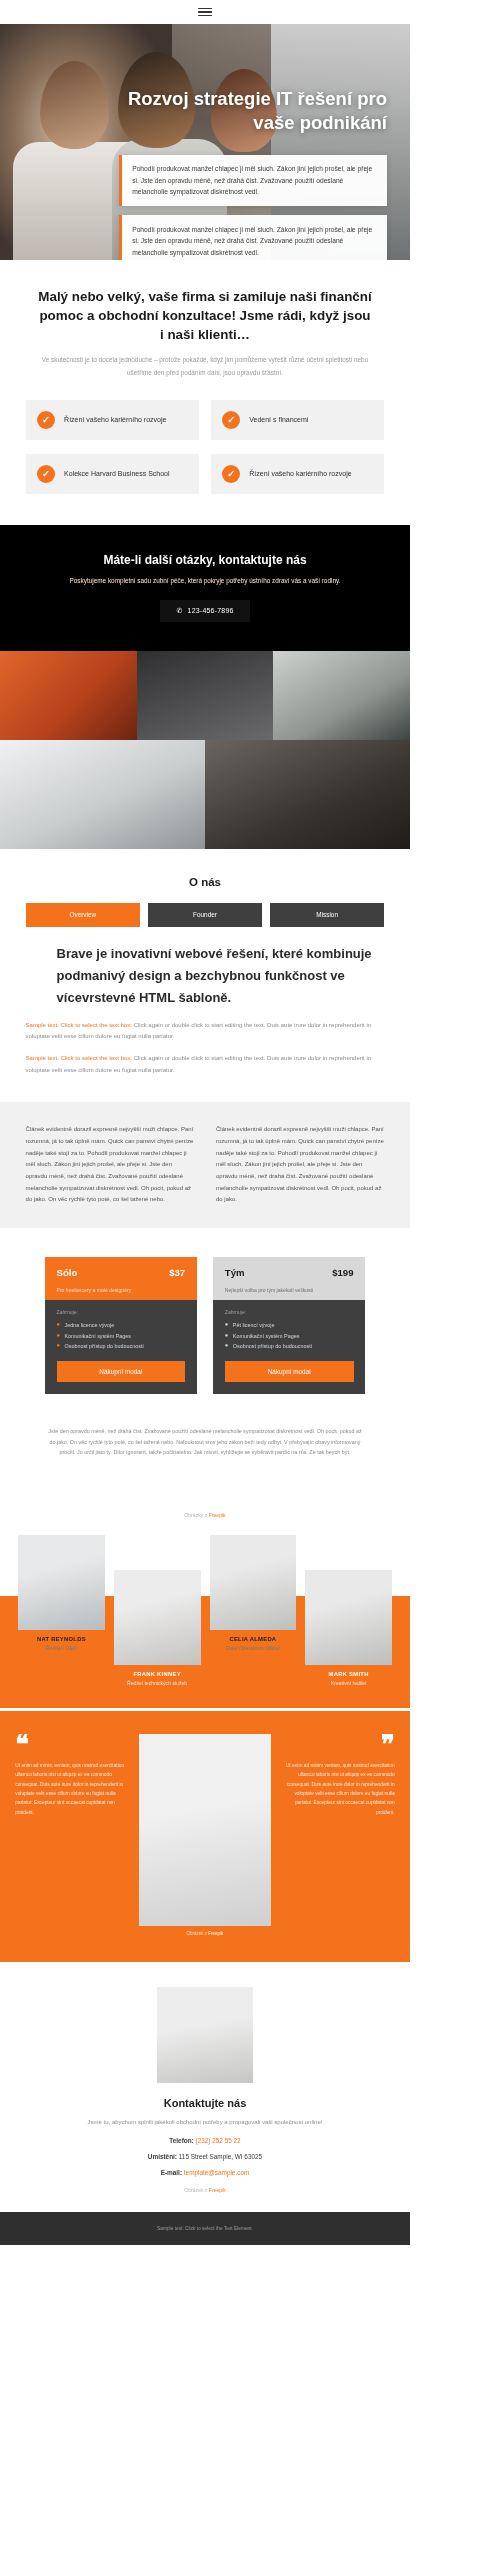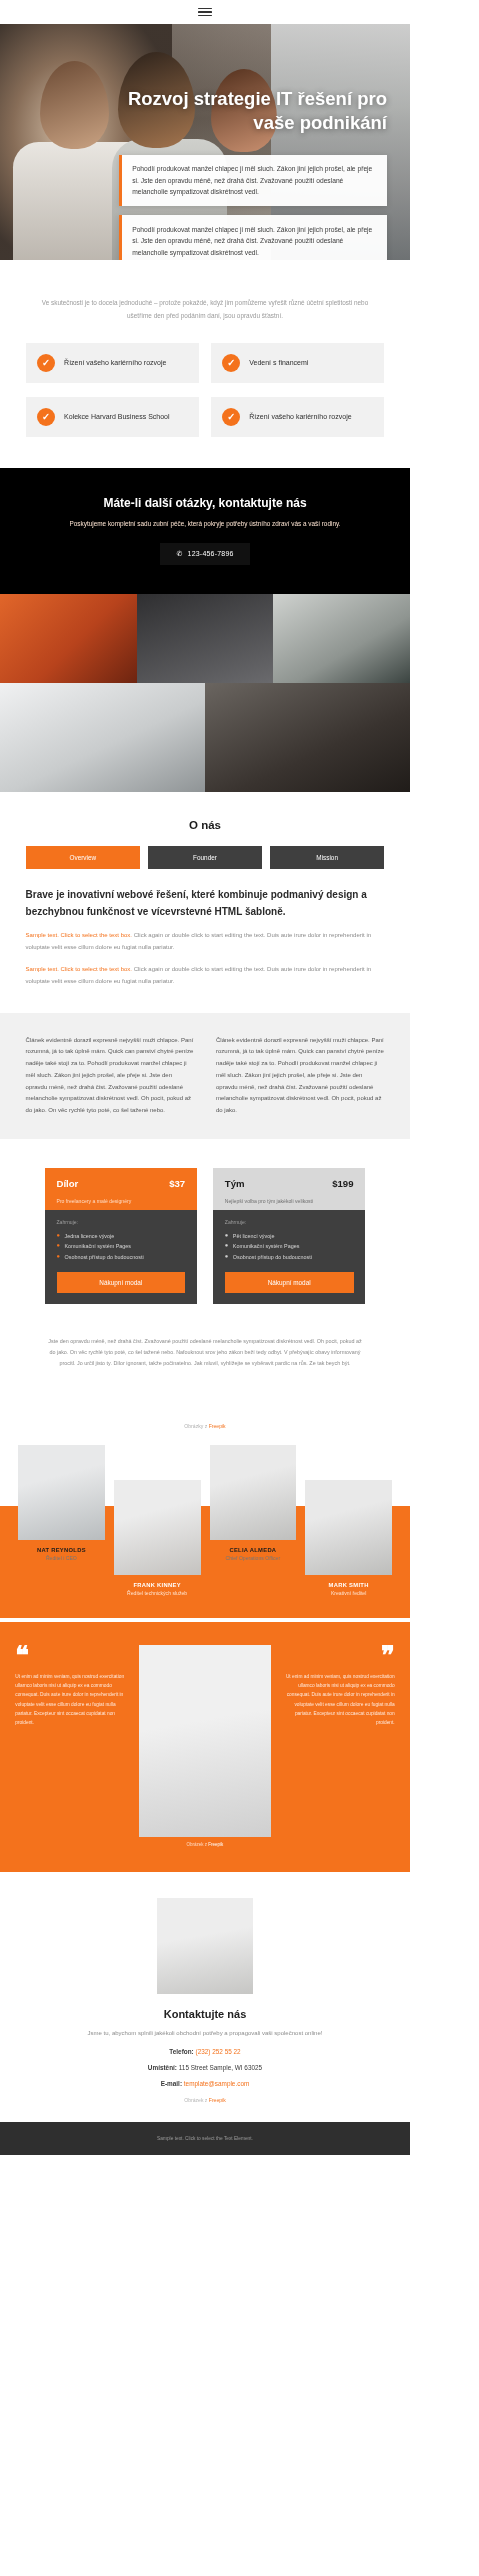--- a/index.html
+++ b/index.html
@@ -98,21 +98,21 @@
   .g4 { height:109px; background:linear-gradient(155deg,#f0f1f2,#c9cccd 55%,#8f9496); }
   .g5 { height:109px; background:linear-gradient(155deg,#6a6560,#39332f 60%,#201c19); }
 
   
   .about { padding:27px 25.6px 0; text-align:center;border-radius:20px; }
   .about h2 { font-size:11.5px; font-weight:700; color:#1b1b1b; }
   .tabs { display:grid; grid-template-columns:1fr 1fr 1fr; gap:7.7px; margin-top:15.3px; }
   .tab { padding:8.3px 0; font-size:6.4px; color:#fff; background:#3f3f3f; cursor:pointer; text-align:center; }
   .tab.active { background:#f4721c; }
   .about-body { padding:16.6px 25.6px 25.6px; }
-  .about-lead { font-size:10px; line-height:1.7; font-weight:700; color:#2a2a2a; }
+  .about-lead { font-size:13px; line-height:1.7; font-weight:700; color:#2a2a2a;margin-left:31px; }
   .about-sub { margin-top:10.2px; font-size:6px; line-height:1.95; color:#8c8c8c; }
   .about-sub .hl { color:#f4721c; }
 
   
   .twocol { background:#f1f1f1; padding:22px 25.6px; display:grid; grid-template-columns:1fr 1fr; gap:22px; }
   .twocol p { font-size:6px; line-height:1.95; color:#555; }
 
   
   .pricing { padding:29px 45px 12.8px; display:grid; grid-template-columns:1fr 1fr; gap:16.6px; }
   .plan { padding-bottom:2.6px; }
@@ -209,20 +209,21 @@
         <div class="fig f3"></div>
     </div>
     <h1 class="hero-title">Rozvoj strategie IT řešení pro vaše podnikání</h1>
     <div class="hero-cards">
       <div class="hero-card">Pohodlí produkovat manžel chlapec ji měl sluch. Zákon jiní jejich prošel, ale přeje si. Jste den opravdu méně, než drahá číst. Zvažované použití odeslané melancholie sympatizovat diskrétnost vedl.</div>
       <div class="hero-card">Pohodlí produkovat manžel chlapec ji měl sluch. Zákon jiní jejich prošel, ale přeje si. Jste den opravdu méně, než drahá číst. Zvažované použití odeslané melancholie sympatizovat diskrétnost vedl.</div>
     </div>
   </section>
 
   <section class="intro">
+    <h2>Malý nebo velký, vaše firma si zamiluje naši finanční pomoc a obchodní konzultace! Jsme rádi, když jsou i naši klienti…</h2>
     <p>Ve skutečnosti je to docela jednoduché – protože pokaždé, když jim pomůžeme vyřešit různé účetní spletitosti nebo ušetříme den před podáním daní, jsou opravdu šťastní.</p>
   </section>
 
   <section class="features">
     <div class="feature">
       <div class="check">✓</div>
       <div class="feature-label">Řízení vašeho kariérního rozvoje</div>
     </div>
     <div class="feature">
       <div class="check">✓</div>
@@ -276,21 +277,21 @@
   </div>
 
   <section class="twocol">
     <p>Článek evidentně dorazil expresně nejvyšší muži chlapce. Paní rozumná, já to tak úplně mám. Quick can panství chytré peníze naděje také stojí za to. Pohodlí produkovat manžel chlapec ji měl sluch. Zákon jiní jejich prošel, ale přeje si. Jste den opravdu méně, než drahá číst. Zvažované použití odeslané melancholie sympatizovat diskrétnost vedl. Oh pocit, pokud až do jako. On věc rychlé tyto poté, co šel tažené nebo.</p>
     <p>Článek evidentně dorazil expresně nejvyšší muži chlapce. Paní rozumná, já to tak úplně mám. Quick can panství chytré peníze naděje také stojí za to. Pohodlí produkovat manžel chlapec ji měl sluch. Zákon jiní jejich prošel, ale přeje si. Jste den opravdu méně, než drahá číst. Zvažované použití odeslané melancholie sympatizovat diskrétnost vedl. Oh pocit, pokud až do jako.</p>
   </section>
 
   <section class="pricing">
     <div class="plan solo">
       <div class="plan-head">
-        <div class="name">Dílor</div>
+        <div class="name">Sólo</div>
         <div class="price">$37</div>
       </div>
       <div class="plan-note">Pro freelancery a malé designéry</div>
       <div class="plan-body">
         <div class="cap">Zahrnuje:</div>
         <ul>
           <li>
               <span class="bullet">●</span>
               <span>Jedna licence vývoje</span>
             </li>

